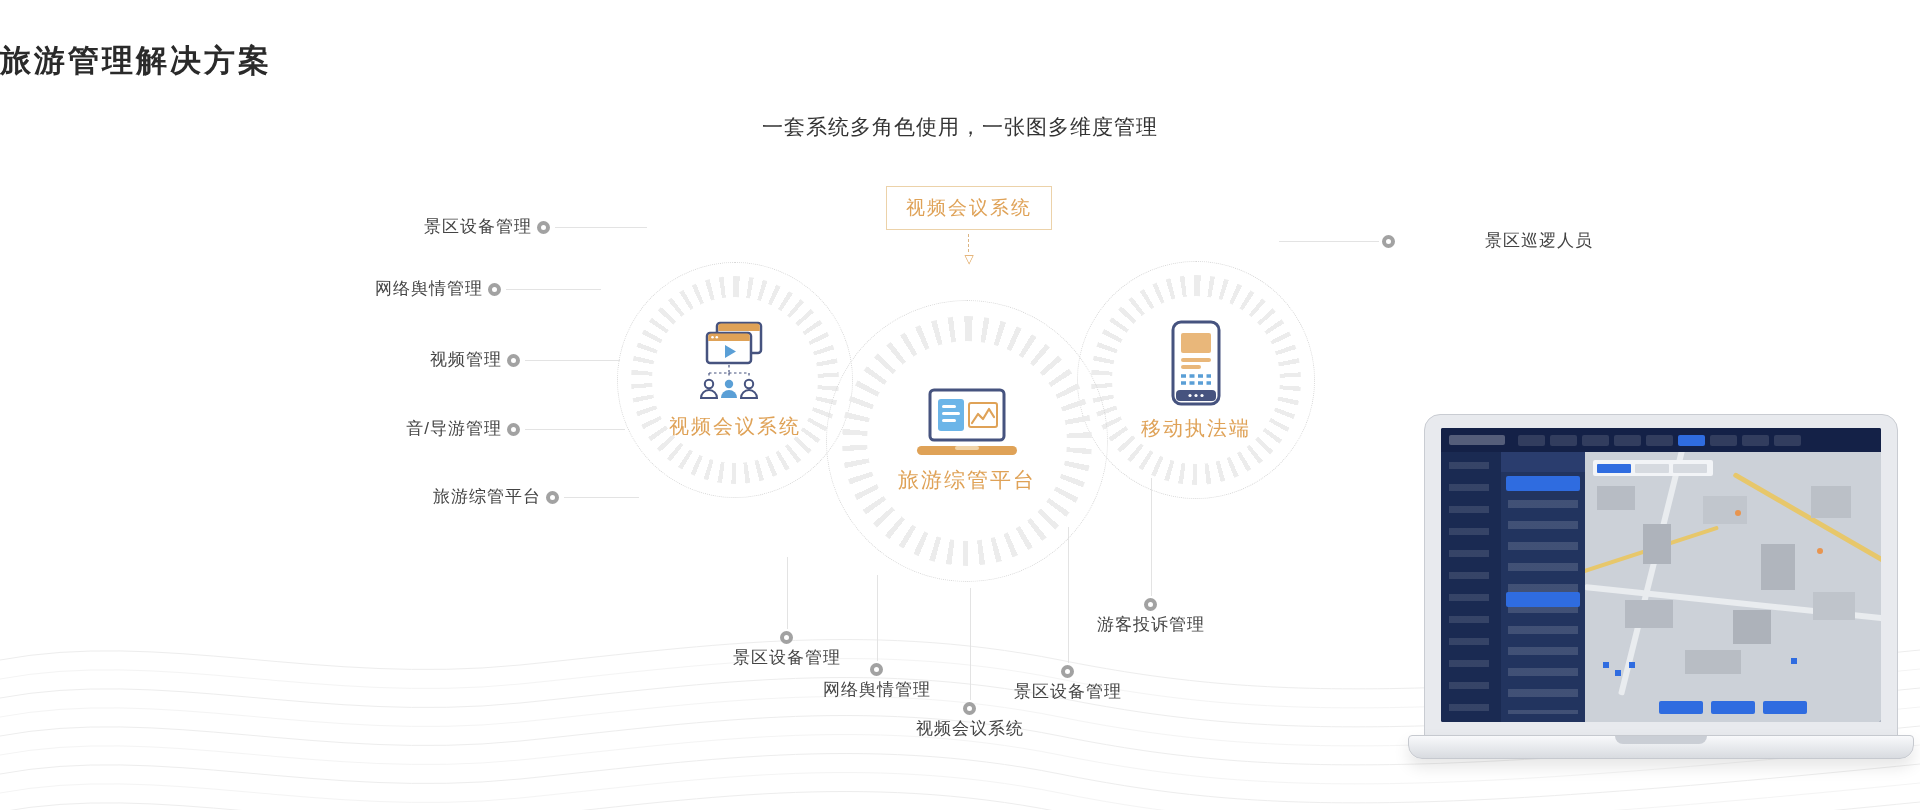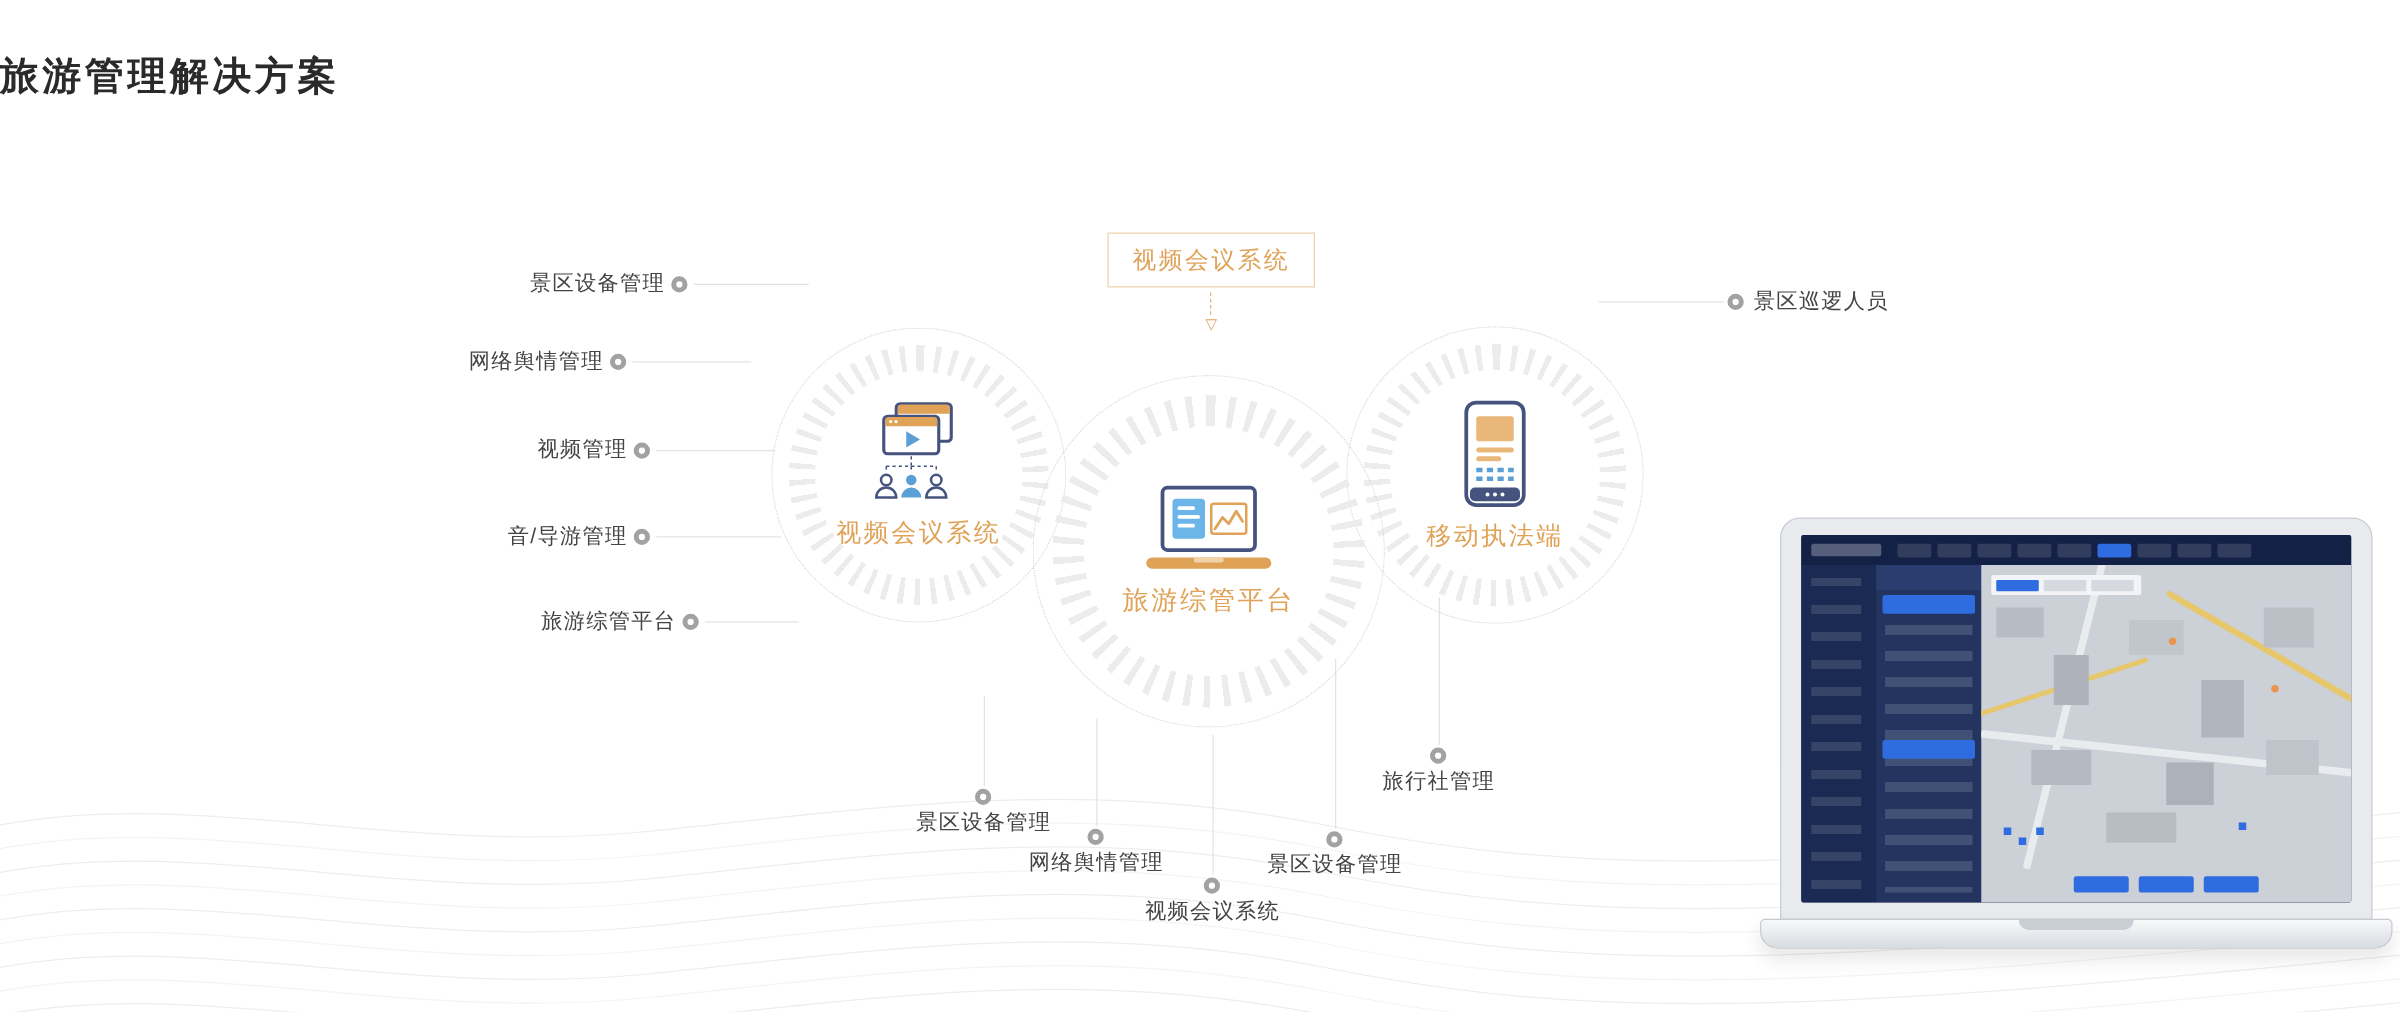--- a/index.html
+++ b/index.html
@@ -82,20 +82,21 @@
     <path d="M0,128 C160,98 320,153 520,133 C690,116 860,88 1060,128 C1260,168 1420,168 1920,118"></path>
     <path d="M0,147 C160,117 320,172 520,152 C690,135 860,107 1060,147 C1260,187 1420,187 1920,137"></path>
     <path d="M0,166 C160,136 320,191 520,171 C690,154 860,126 1060,166 C1260,206 1420,206 1920,156"></path>
     <path d="M0,185 C160,155 320,210 520,190 C690,173 860,145 1060,185 C1260,225 1420,225 1920,175"></path>
     <path d="M0,204 C160,174 320,229 520,209 C690,192 860,164 1060,204 C1260,244 1420,244 1920,194"></path>
     <path d="M0,223 C160,193 320,248 520,228 C690,211 860,183 1060,223 C1260,263 1420,263 1920,213"></path>
     <path d="M0,242 C160,212 320,267 520,247 C690,230 860,202 1060,242 C1260,282 1420,282 1920,232"></path>
   </svg>
 
   <h1 class="page-title">旅游管理解决方案</h1>
+  <p class="page-subtitle">一套系统多角色使用，一张图多维度管理</p>
 
   <div class="top-box">
     <span>视频会议系统</span>
   </div>
   <div class="drop-line"></div>
   <div class="drop-arrow">▽</div>
 
   <div class="circle c-left">
     <div class="ring"></div>
     <div class="core">
@@ -179,41 +180,41 @@
   <span class="side-label" style="right:1418px;top:419px">音/导游管理</span>
   <span class="dot" style="left:507px;top:423px"></span>
   <span class="hline" style="left:525px;top:429px;width:100px"></span>
 
   <span class="side-label" style="right:1379px;top:487px">旅游综管平台</span>
   <span class="dot" style="left:546px;top:491px"></span>
   <span class="hline" style="left:564px;top:497px;width:75px"></span>
 
   <span class="hline" style="left:1279px;top:241px;width:100px"></span>
   <span class="dot" style="left:1382px;top:235px"></span>
-  <span class="side-label" style="left:1403px;top:231px">景区巡逻人员</span>
+  <span class="side-label" style="left:1485px;top:231px">景区巡逻人员</span>
 
   <span class="vline" style="left:787px;top:557px;height:72px"></span>
   <span class="dot" style="left:780px;top:631px"></span>
   <span class="bottom-label" style="left:687px;top:648px">景区设备管理</span>
 
   <span class="vline" style="left:877px;top:575px;height:86px"></span>
   <span class="dot" style="left:870px;top:663px"></span>
   <span class="bottom-label" style="left:777px;top:680px">网络舆情管理</span>
 
   <span class="vline" style="left:970px;top:588px;height:112px"></span>
   <span class="dot" style="left:963px;top:702px"></span>
   <span class="bottom-label" style="left:870px;top:719px">视频会议系统</span>
 
   <span class="vline" style="left:1068px;top:527px;height:136px"></span>
   <span class="dot" style="left:1061px;top:665px"></span>
   <span class="bottom-label" style="left:968px;top:682px">景区设备管理</span>
 
   <span class="vline" style="left:1151px;top:478px;height:118px"></span>
   <span class="dot" style="left:1144px;top:598px"></span>
-  <span class="bottom-label" style="left:1051px;top:615px">旅行社管理</span>
+  <span class="bottom-label" style="left:1051px;top:615px">游客投诉管理</span>
 
   <div class="laptop">
     <div class="lp-screen">
       <div class="lp-display">
         <div class="db-nav">
           <span class="db-logo"></span>
           <i class="db-tab"></i>
           <i class="db-tab"></i>
           <i class="db-tab"></i>
           <i class="db-tab"></i>

